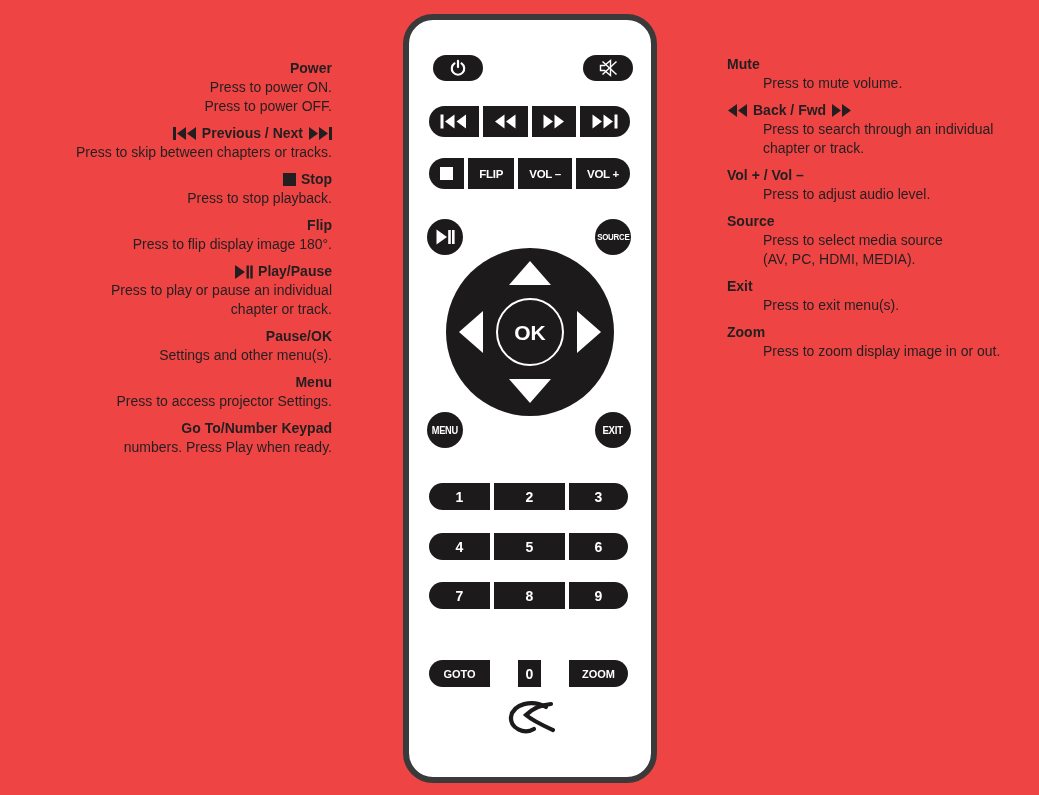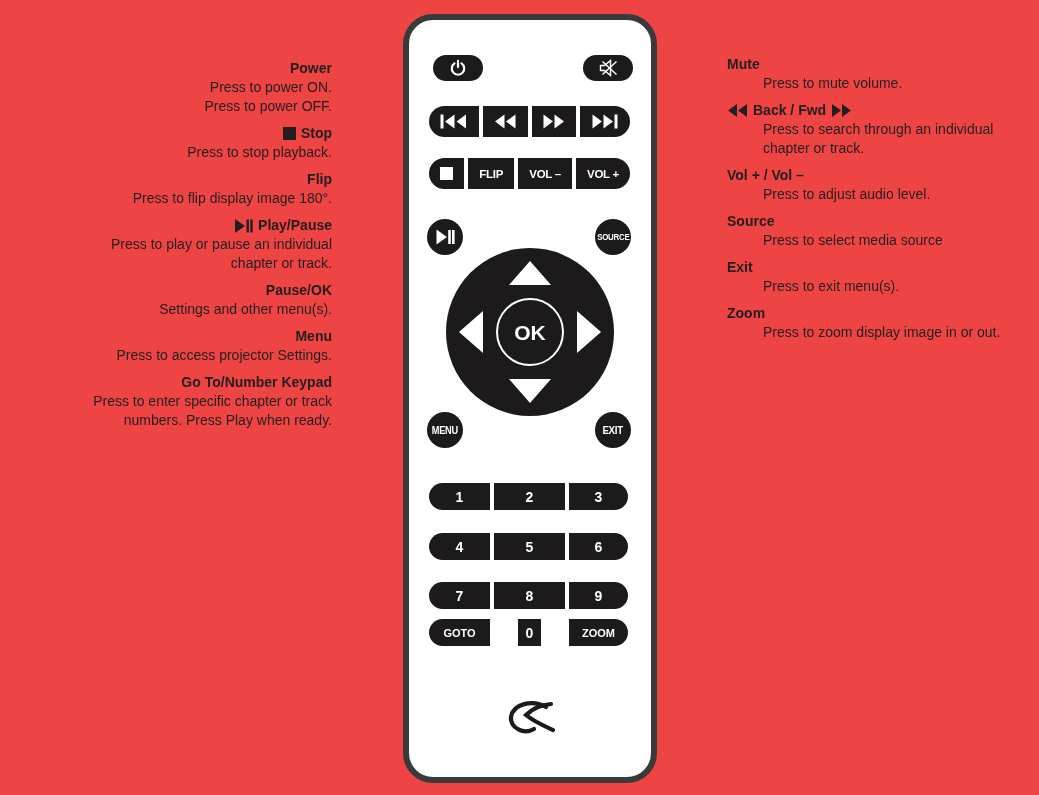--- a/index.html
+++ b/index.html
@@ -51,20 +51,36 @@
   <div class="col col-left">
 
     <div class="ann-block">
       <div class="ann-head">
           <span>Power</span>
         </div>
       <div class="ann-line">Press to power ON.</div>
       <div class="ann-line">Press to power OFF.</div>
     </div>
 
+    <div class="ann-block">
+      <div class="ann-head">
+        <svg width="24" height="13" viewBox="0 0 24 13">
+            <rect x="0" y="0" width="3" height="13"></rect>
+            <polygon points="13,0 4,6.5 13,13"></polygon>
+            <polygon points="23,0 14,6.5 23,13"></polygon>
+          </svg>
+        <span>Previous / Next</span>
+        <svg width="24" height="13" viewBox="0 0 24 13">
+            <polygon points="1,0 10,6.5 1,13"></polygon>
+            <polygon points="11,0 20,6.5 11,13"></polygon>
+            <rect x="21" y="0" width="3" height="13"></rect>
+          </svg>
+      </div>
+      <div class="ann-line">Press to skip between chapters or tracks.</div>
+    </div>
 
     <div class="ann-block">
       <div class="ann-head">
         <span class="sq-icon"></span>
         <span>Stop</span>
       </div>
       <div class="ann-line">Press to stop playback.</div>
     </div>
 
     <div class="ann-block">
@@ -98,21 +114,20 @@
       <div class="ann-head">
           <span>Menu</span>
         </div>
       <div class="ann-line">Press to access projector Settings.</div>
     </div>
 
     <div class="ann-block">
       <div class="ann-head">
           <span>Go To/Number Keypad</span>
         </div>
-      <div class="ann-line">Press to enter specific chapter or track</div>
       <div class="ann-line">numbers. Press Play when ready.</div>
     </div>
   </div>
 
   <div class="remote">
 
     <div class="blackbtn pillbtn" style="left:24px; top:35px;">
       <svg width="18" height="18" viewBox="0 0 20 20">
           <line x1="10" y1="2" x2="10" y2="9" stroke="#fff" stroke-width="2.4" stroke-linecap="round"></line>
           <path d="M6.1 4.9 A 6.9 6.9 0 1 0 13.9 4.9" fill="none" stroke="#fff" stroke-width="2.4" stroke-linecap="round"></path>
@@ -226,21 +241,21 @@
       <div class="blackbtn seg seg-first">
           <span>7</span>
         </div>
       <div class="blackbtn seg seg-mid">
           <span>8</span>
         </div>
       <div class="blackbtn seg seg-last">
           <span>9</span>
         </div>
     </div>
-    <div class="btn-row row-w199 numrow" style="top:599px;gap:28px;">
+    <div class="btn-row row-w199 numrow" style="top:640px;gap:28px;">
       <div class="blackbtn seg seg-first" style="font-size:11px;">
           <span class="cond">GOTO</span>
         </div>
       <div class="blackbtn seg seg-mid">
           <span>0</span>
         </div>
       <div class="blackbtn seg seg-last" style="font-size:11px;">
           <span class="cond">ZOOM</span>
         </div>
     </div>
@@ -281,20 +296,21 @@
           <span>Vol + / Vol –</span>
         </div>
       <div class="ann-line">Press to adjust audio level.</div>
     </div>
 
     <div class="ann-block">
       <div class="ann-head">
           <span>Source</span>
         </div>
       <div class="ann-line">Press to select media source</div>
+      <div class="ann-line">(AV, PC, HDMI, MEDIA).</div>
     </div>
 
     <div class="ann-block">
       <div class="ann-head">
           <span>Exit</span>
         </div>
       <div class="ann-line">Press to exit menu(s).</div>
     </div>
 
     <div class="ann-block">

